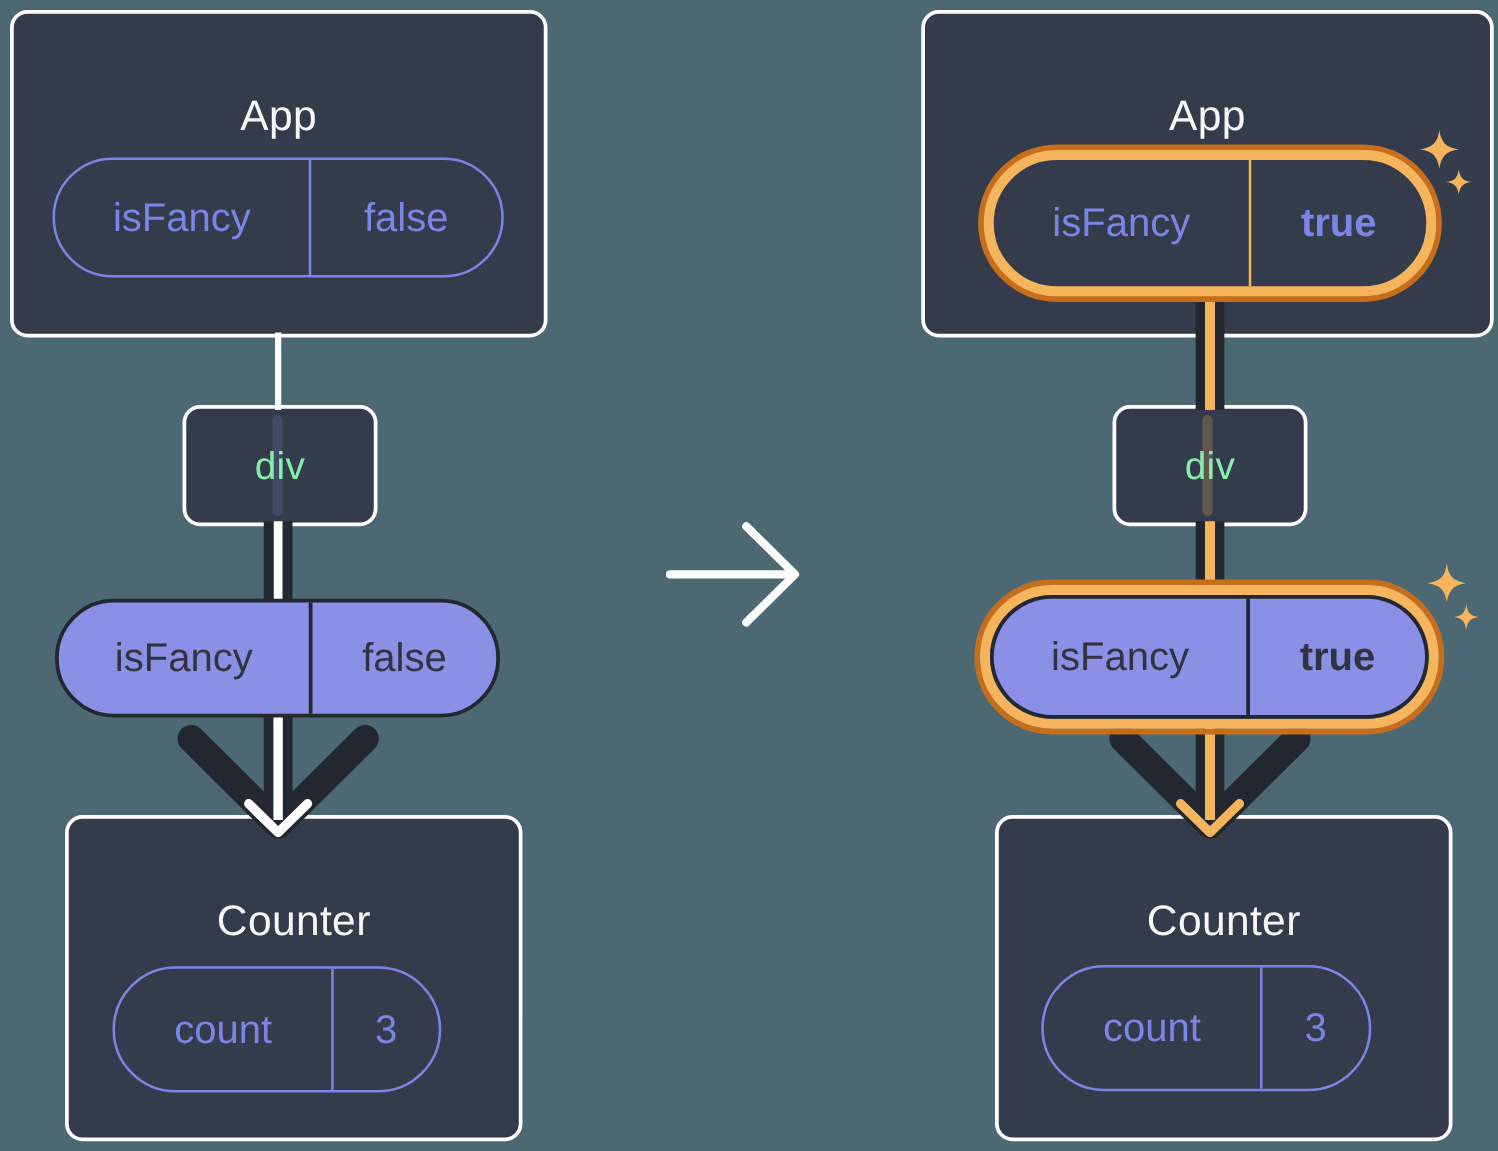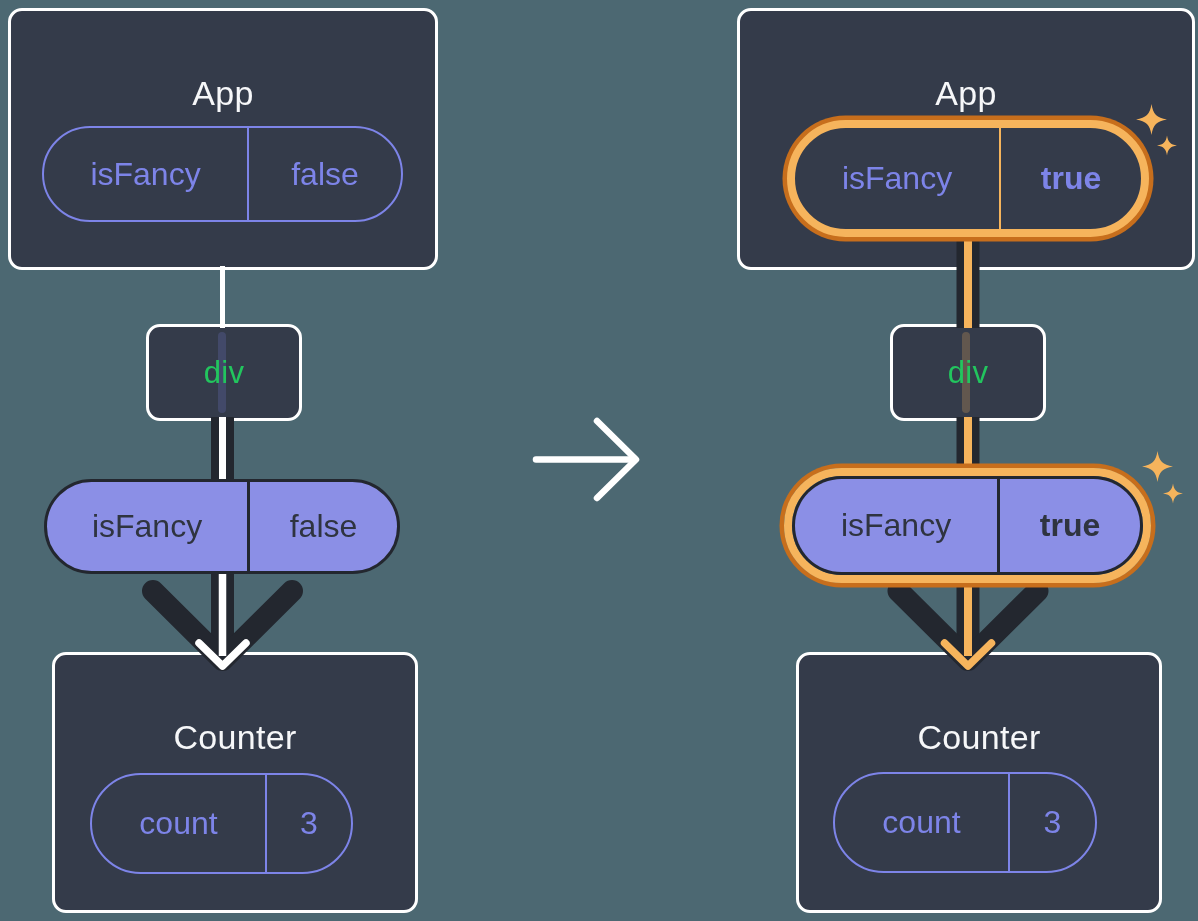--- a/index.html
+++ b/index.html
@@ -23,21 +23,21 @@
     position:absolute;left:0;right:0;top:44px;
     text-align:center;
     font-size:34px;line-height:44px;
     font-weight:500;
     color:#F6F7F9;
     letter-spacing:.3px;
     margin-top:16px;
   }
   .div-card{display:flex;align-items:center;justify-content:center;}
   .div-label{
-    font-size:31px;color:#22c55e;font-weight:500;letter-spacing:.3px;
+    font-size:31px;color:#86efac;font-weight:500;letter-spacing:.3px;
     position:relative;z-index:2;
   }
   .div-stripe{
     position:absolute;top:5px;bottom:5px;width:8px;border-radius:4px;z-index:1;
   }
   .stripe-purple{background:rgba(125,132,232,0.20);}
   .stripe-orange{background:rgba(246,180,92,0.24);}
   
   .connectors{
     position:absolute;left:0;top:0;z-index:2;pointer-events:none;

